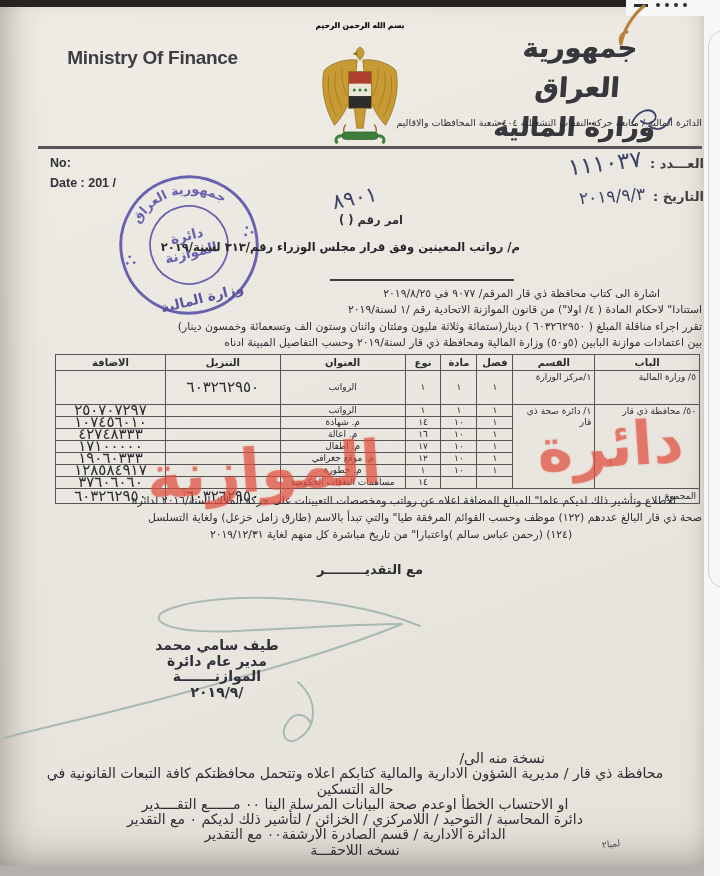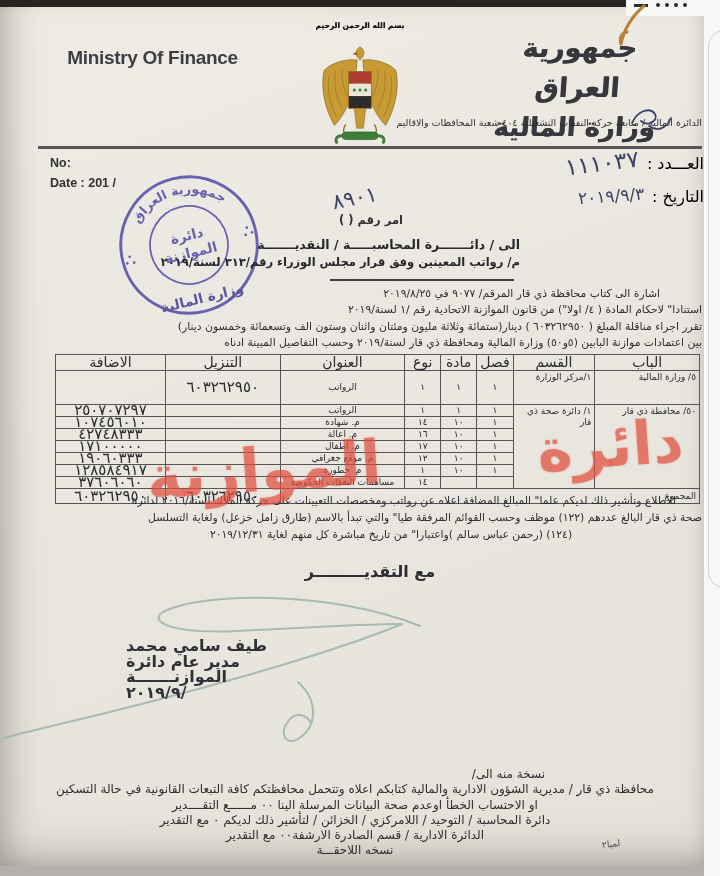--- a/index.html
+++ b/index.html
@@ -37,21 +37,21 @@
   .divider{position:absolute;left:38px;top:146px;width:664px;height:3px;background:#57555a;}
 
   .ink{color:#3e4468;}
   .no-label{position:absolute;left:50px;top:156px;font-family:"Liberation Sans",sans-serif;
     font-weight:bold;font-size:12.5px;color:#303036;}
   .date-label{position:absolute;left:50px;top:176px;font-family:"Liberation Sans",sans-serif;
     font-weight:bold;font-size:12.5px;color:#303036;}
   .ref-row{position:absolute;display:flex;direction:rtl;align-items:center;gap:8px;}
   .adad-row{right:16px;top:150px;}
   .tarikh-row{right:16px;top:186px;}
-  .ref-label{font-size:16px;font-weight:normal;color:#000000;white-space:nowrap;}
+  .ref-label{font-size:13px;font-weight:bold;color:#404040;white-space:nowrap;}
   .adad-value{font-size:23px;letter-spacing:2px;transform:rotate(-7deg);white-space:nowrap;}
   .tarikh-value{font-size:17px;letter-spacing:1.5px;transform:rotate(-4deg);white-space:nowrap;}
 
   .stamp{position:absolute;left:116px;top:172px;width:146px;height:146px;
     transform:rotate(-14deg);opacity:.88;}
   .hw-order{position:absolute;left:332px;top:186px;font-size:21px;letter-spacing:5px;
     transform:rotate(-11deg);white-space:nowrap;}
   .order-label{position:absolute;left:312px;top:213px;width:118px;text-align:center;
     direction:rtl;font-size:11.5px;font-weight:bold;color:#2e2e34;}
 
@@ -61,45 +61,45 @@
   .addr-underline{position:absolute;left:330px;top:279px;width:184px;height:2px;background:#3d3d42;}
 
   .body-text{position:absolute;left:20px;top:286px;width:682px;direction:rtl;text-align:right;
     font-size:10.8px;line-height:16.3px;color:#2d2d33;}
   .body-text .indent{padding-right:42px;}
 
   table.ledger{position:absolute;left:55px;top:354px;width:645px;border-collapse:collapse;
     direction:rtl;font-size:9px;color:#2a2a30;}
   table.ledger td,table.ledger th{border:1px solid #55545a;padding:0 3px;line-height:11px;
     vertical-align:middle;text-align:center;font-weight:normal;}
-  table.ledger th{font-size:14px;font-weight:normal;height:15px;}
+  table.ledger th{font-size:10px;font-weight:bold;height:15px;}
   .row-tall td{height:32px;vertical-align:top;padding-top:1px;}
   .vtop{vertical-align:top !important;padding-top:1px !important;text-align:right !important;}
   .num{font-size:15px;letter-spacing:.5px;margin-left:24px;}
   .total-row td{height:14px;font-weight:bold;}
   .total-label{text-align:right !important;}
 
   .watermark{position:absolute;left:146px;top:410px;width:538px;height:98px;z-index:6;
     display:flex;justify-content:space-between;align-items:center;direction:rtl;
     transform:rotate(-4deg);font-weight:bold;font-size:60px;
     color:rgba(224,78,62,.6);text-shadow:0 0 2px rgba(224,78,62,.35);pointer-events:none;}
 
   .after-table{position:absolute;left:20px;top:492px;width:682px;direction:rtl;text-align:right;
     font-size:10.8px;line-height:17px;color:#2d2d33;}
   .after-table .indent{padding-right:26px;}
   .after-table .centered{text-align:center;padding-left:60px;}
   .closing{position:absolute;left:286px;top:562px;width:168px;text-align:center;direction:rtl;
-    font-size:16px;font-weight:bold;color:#2c2c32;}
+    font-size:13px;font-weight:bold;color:#2c2c32;}
 
   .sig-svg{position:absolute;left:0;top:584px;z-index:2;}
-  .sig-text{position:absolute;left:126px;top:638px;width:182px;text-align:left;direction:rtl;
-    font-size:16px;font-weight:bold;line-height:15.5px;color:#303039;z-index:3;}
+  .sig-text{position:absolute;left:126px;top:638px;width:182px;text-align:center;direction:rtl;
+    font-size:14px;font-weight:bold;line-height:15.5px;color:#303039;z-index:3;}
 
   .footer{position:absolute;left:35px;top:751px;width:640px;direction:rtl;text-align:center;
-    font-size:12px;line-height:15.3px;color:#2d2d33;margin-top:16px;}
+    font-size:14px;line-height:15.3px;color:#2d2d33;}
   .footer .f1{text-align:right;padding-left:0;padding-right:0;margin-right:0;
     padding-right:0;text-align:right;padding-right:130px;}
   .tiny-mark{position:absolute;left:602px;top:839px;font-size:9px;color:#4a4a55;
     transform:rotate(-6deg);}
   .pen-check{position:absolute;left:604px;top:2px;z-index:4;}
   .dept-scribble{position:absolute;left:628px;top:105px;z-index:4;}
 </style>
 </head>
 <body>
 
@@ -200,21 +200,20 @@
       <circle cx="137" cy="72" r="1.4"></circle>
         <circle cx="141" cy="78" r="1.4"></circle>
         <circle cx="134" cy="79" r="1.4"></circle>
     </g>
   </svg>
 
   <div class="hw-order ink">٨٩٠١</div>
   <div class="order-label">امر رقم (        )</div>
 
   <div class="addressee">
-    <div class="a1">الى / دائـــــــرة المحاسبـــــة / النقديـــــــة</div>
     <div class="a2">م/ رواتب المعينين وفق قرار مجلس الوزراء رقم/٣١٣ لسنة/٢٠١٩</div>
   </div>
   <div class="addr-underline"></div>
 
   <div class="body-text">
     <div class="indent">اشارة الى كتاب محافظة ذي قار المرقم/ ٩٠٧٧ في ٢٠١٩/٨/٢٥</div>
     <div>استنادا" لاحكام المادة ( ٤/ اولا") من قانون الموازنة الاتحادية رقم /١ لسنة/٢٠١٩</div>
     <div>تقرر اجراء مناقلة المبلغ ( ٦٠٣٢٦٢٩٥٠ ) دينار(ستمائة وثلاثة مليون ومئتان واثنان وستون الف وتسعمائة وخمسون دينار)</div>
     <div>بين اعتمادات موازنة البابين (٥و٥٠) وزارة المالية ومحافظة ذي قار لسنة/٢٠١٩ وحسب التفاصيل المبينة ادناه</div>
   </div>

